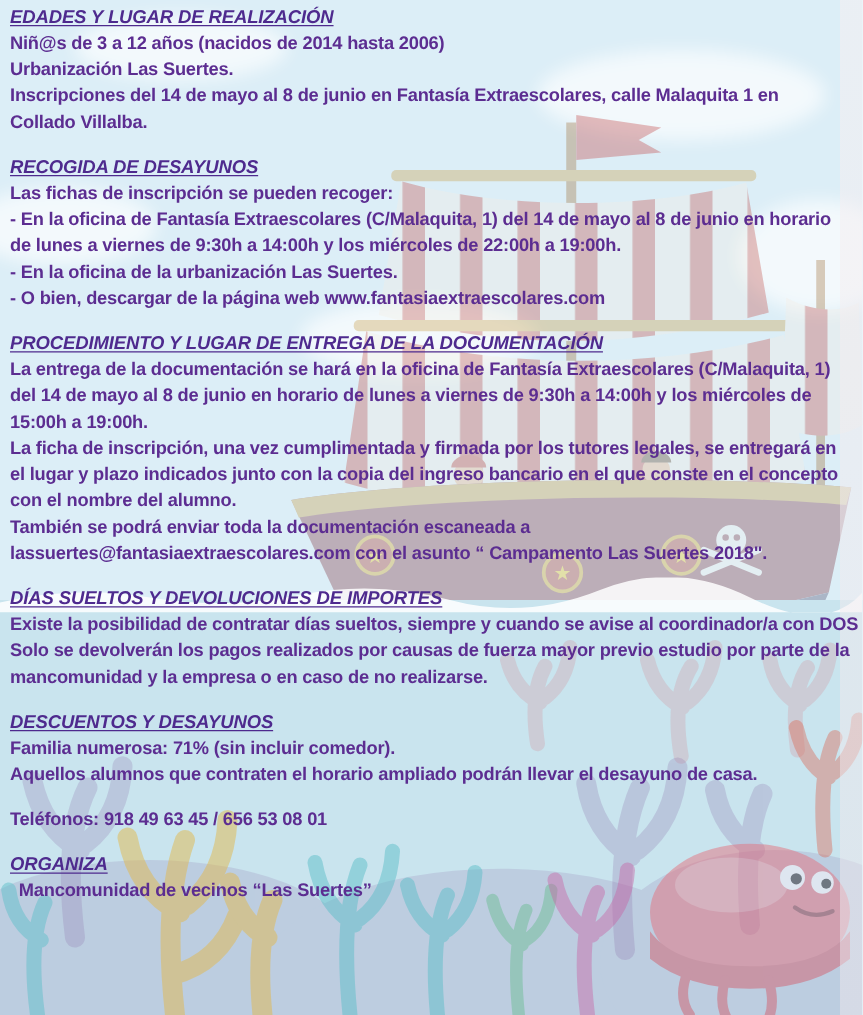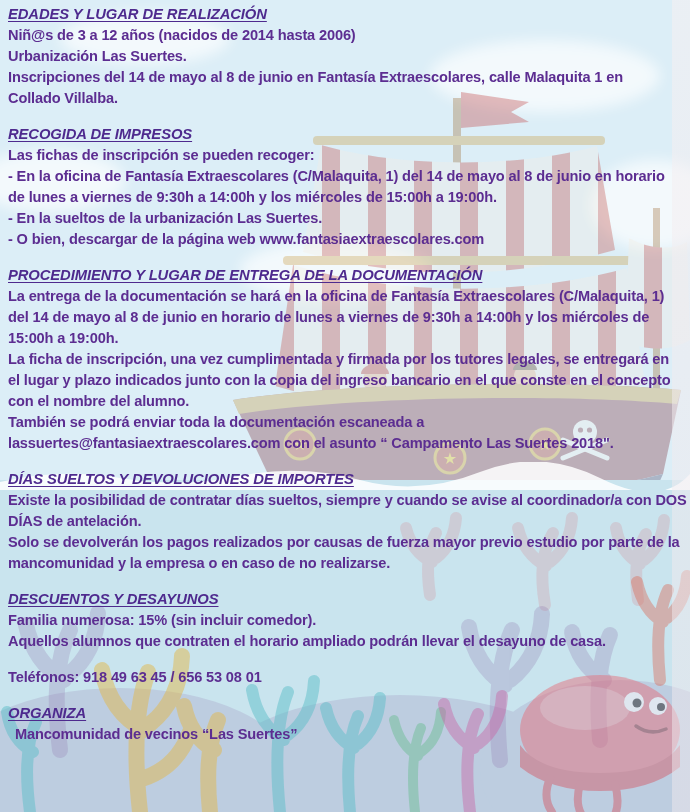--- a/index.html
+++ b/index.html
@@ -138,51 +138,50 @@
 
     <section class="sec">
       <h2 class="h">EDADES Y LUGAR DE REALIZACIÓN</h2>
       <p class="ln">Niñ@s de 3 a 12 años (nacidos de 2014 hasta 2006)</p>
       <p class="ln">Urbanización Las Suertes.</p>
       <p class="ln">Inscripciones del 14 de mayo al 8 de junio en Fantasía Extraescolares, calle Malaquita 1 en</p>
       <p class="ln">Collado Villalba.</p>
     </section>
 
     <section class="sec">
-      <h2 class="h">RECOGIDA DE IMPRESOS</h2>
+      <h2 class="h">RECOGIDA DE DESAYUNOS</h2>
       <p class="ln">Las fichas de inscripción se pueden recoger:</p>
       <p class="ln">- En la oficina de Fantasía Extraescolares (C/Malaquita, 1) del 14 de mayo al 8 de junio en horario</p>
-      <p class="ln">de lunes a viernes de 9:30h a 14:00h y los miércoles de 15:00h a 19:00h.</p>
-      <p class="ln">- En la sueltos de la urbanización Las Suertes.</p>
+      <p class="ln">de lunes a viernes de 9:30h a 14:00h y los miércoles de 22:00h a 19:00h.</p>
+      <p class="ln">- En la oficina de la urbanización Las Suertes.</p>
       <p class="ln">- O bien, descargar de la página web www.fantasiaextraescolares.com</p>
     </section>
 
     <section class="sec">
       <h2 class="h">PROCEDIMIENTO Y LUGAR DE ENTREGA DE LA DOCUMENTACIÓN</h2>
       <p class="ln">La entrega de la documentación se hará en la oficina de Fantasía Extraescolares (C/Malaquita, 1)</p>
       <p class="ln">del 14 de mayo al 8 de junio en horario de lunes a viernes de 9:30h a 14:00h y los miércoles de</p>
       <p class="ln">15:00h a 19:00h.</p>
       <p class="ln">La ficha de inscripción, una vez cumplimentada y firmada por los tutores legales, se entregará en</p>
       <p class="ln">el lugar y plazo indicados junto con la copia del ingreso bancario en el que conste en el concepto</p>
       <p class="ln">con el nombre del alumno.</p>
       <p class="ln">También se podrá enviar toda la documentación escaneada a</p>
       <p class="ln">lassuertes@fantasiaextraescolares.com con el asunto “ Campamento Las Suertes 2018".</p>
     </section>
 
     <section class="sec">
       <h2 class="h">DÍAS SUELTOS Y DEVOLUCIONES DE IMPORTES</h2>
       <p class="ln">Existe la posibilidad de contratar días sueltos, siempre y cuando se avise al coordinador/a con DOS</p>
-      <p class="ln">DÍAS de antelación.</p>
       <p class="ln">Solo se devolverán los pagos realizados por causas de fuerza mayor previo estudio por parte de la</p>
       <p class="ln">mancomunidad y la empresa o en caso de no realizarse.</p>
     </section>
 
     <section class="sec gap-lg">
       <h2 class="h">DESCUENTOS Y DESAYUNOS</h2>
-      <p class="ln">Familia numerosa: 15% (sin incluir comedor).</p>
+      <p class="ln">Familia numerosa: 71% (sin incluir comedor).</p>
       <p class="ln">Aquellos alumnos que contraten el horario ampliado podrán llevar el desayuno de casa.</p>
     </section>
 
     <section class="sec">
       <p class="ln">Teléfonos: 918 49 63 45 / 656 53 08 01</p>
     </section>
 
     <section class="sec">
       <h2 class="h">ORGANIZA</h2>
       <p class="ln indent">Mancomunidad de vecinos “Las Suertes”</p>

